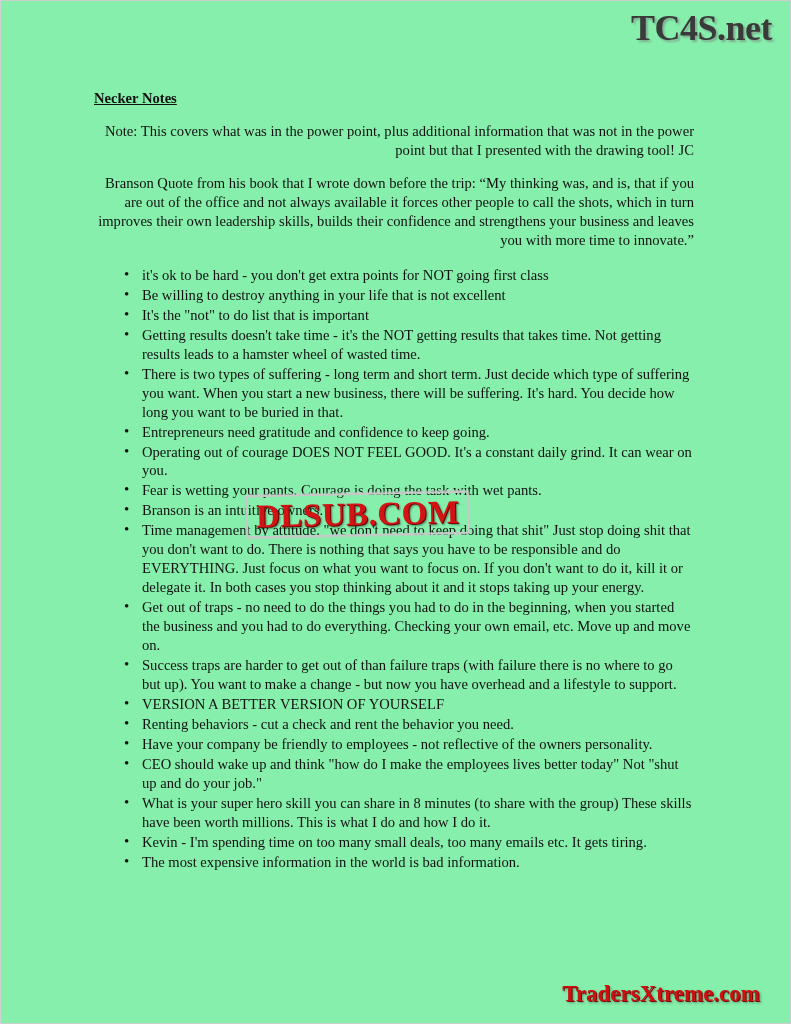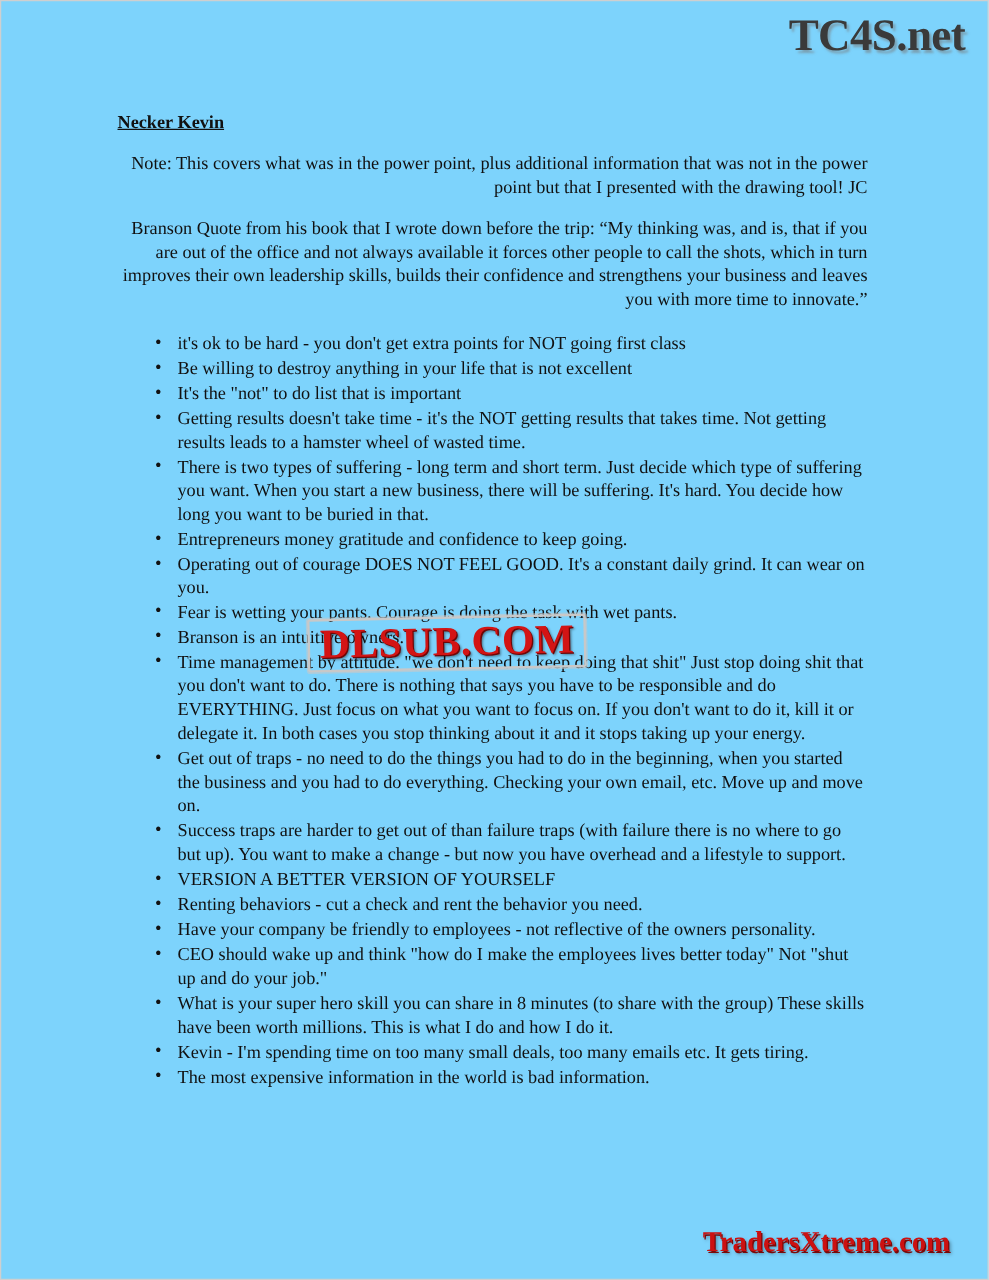--- a/index.html
+++ b/index.html
@@ -7,21 +7,21 @@
     padding: 0;
     background: #ffffff;
   }
   body {
     font-family: "Liberation Serif", serif;
   }
   .page {
     position: relative;
     width: 791px;
     height: 1024px;
-    background: #7dd3fc;
+    background: #86efac;
     border: 1px solid #cfcfcf;
     box-sizing: border-box;
     overflow: hidden;
   }
   
   .brand-top {
     position: absolute;
     top: 6px;
     right: 18px;
     font-family: "Liberation Serif", serif;
@@ -99,32 +99,32 @@
   }
 </style>
 </head>
 <body>
 
 <div class="page">
 
   <div class="brand-top">TC4S.net</div>
 
   <div class="content">
-    <div class="doc-title">Necker Kevin</div>
+    <div class="doc-title">Necker Notes</div>
 
     <p class="para">Note: This covers what was in the power point, plus additional information that was not in the power point but that I presented with the drawing tool!  JC</p>
     <p class="para">Branson Quote from his book that I wrote down before the trip: “My thinking was, and is, that if you are out of the office and not always available it forces other people to call the shots, which in turn improves their own leadership skills, builds their confidence and strengthens your business and leaves you with more time to innovate.”</p>
 
     <ul class="bullets">
       <li>it's ok to be hard - you don't get extra points for NOT going first class</li>
       <li>Be willing to destroy anything in your life that is not excellent</li>
       <li>It's the "not" to do list that is important</li>
       <li>Getting results doesn't take time - it's the NOT getting results that takes time.  Not getting results leads to a hamster wheel of wasted time.</li>
       <li>There is two types of suffering - long term and short term.  Just decide which type of suffering you want.  When you start a new business, there will be suffering.  It's hard.  You decide how long you want to be buried in that.</li>
-      <li>Entrepreneurs money gratitude and confidence to keep going.</li>
+      <li>Entrepreneurs need gratitude and confidence to keep going.</li>
       <li>Operating out of courage DOES NOT FEEL GOOD.  It's a constant daily grind.  It can wear on you.</li>
       <li>Fear is wetting your pants.  Courage is doing the task with wet pants.</li>
       <li>Branson is an intuitive owners.</li>
       <li>Time management by attitude.  "we don't need to keep doing that shit"  Just stop doing shit that you don't want to do.  There is nothing that says you have to be responsible and do EVERYTHING.  Just focus on what you want to focus on.  If you don't want to do it, kill it or delegate it.  In both cases you stop thinking about it and it stops taking up your energy.</li>
       <li>Get out of traps - no need to do the things you had to do in the beginning, when you started the business and you had to do everything.  Checking your own email, etc.  Move up and move on.</li>
       <li>Success traps are harder to get out of than failure traps (with failure there is no where to go but up).  You want to make a change - but now you have overhead and a lifestyle to support.</li>
       <li>VERSION A BETTER VERSION OF YOURSELF</li>
       <li>Renting behaviors - cut a check and rent the behavior you need.</li>
       <li>Have your company be friendly to employees - not reflective of the owners personality.</li>
       <li>CEO should wake up and think "how do I make the employees lives better today" Not "shut up and do your job."</li>

